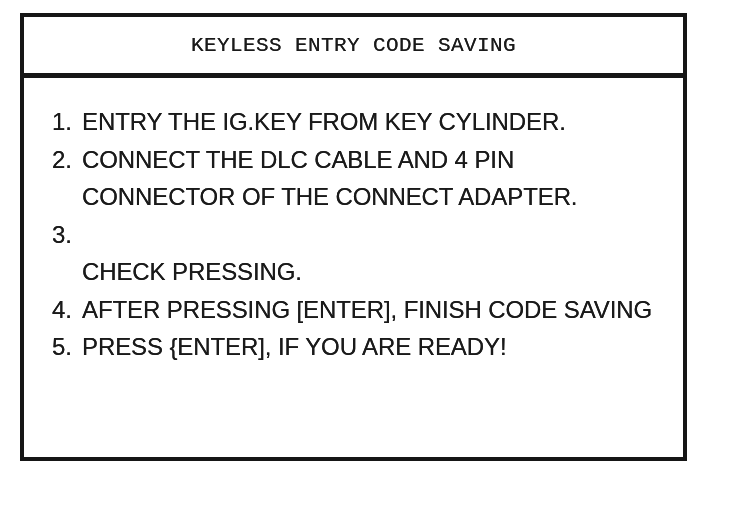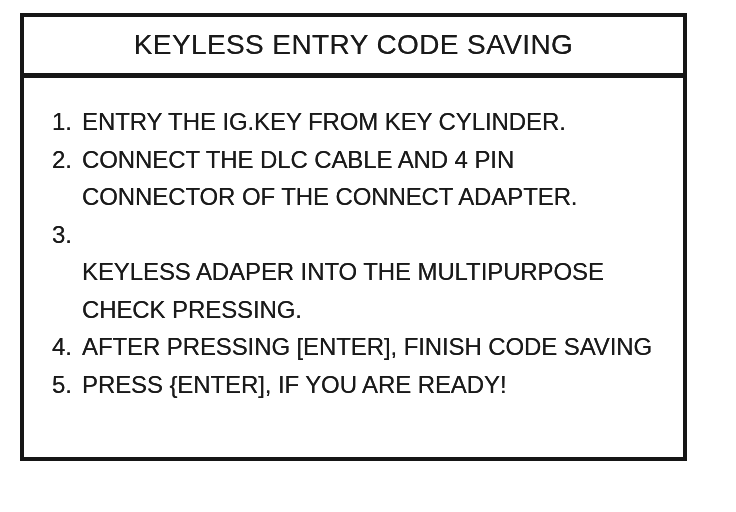--- a/index.html
+++ b/index.html
@@ -26,24 +26,25 @@
     background: #ffffff;
   }
   .panel-header {
     height: 56px;
     border-bottom: 5px solid #161616;
     display: flex;
     align-items: center;
     justify-content: center;
   }
   .panel-title {
-    font-size: 28px;
+    font-size: 21px;
     letter-spacing: 0.4px;
     text-shadow: 0 0 0.6px rgba(10,10,10,0.85);
     white-space: nowrap;
+    font-family: Liberation Mono, monospace;
   }
   .panel-body {
     padding: 25px 8px 0 28px;
   }
   .row {
     display: flex;
     line-height: 37.5px;
     font-size: 24px;
     letter-spacing: -0.1px;
     text-shadow: 0 0 0.6px rgba(10,10,10,0.85);
@@ -85,21 +86,20 @@
     <div class="row">
       <span class="num"></span>
       <span class="txt">CONNECTOR OF THE CONNECT ADAPTER.</span>
     </div>
 
     <div class="row">
       <span class="num">3.</span>
     </div>
     <div class="row">
       <span class="num"></span>
-      <span class="txt">KEYLESS ADAPER INTO THE MULTIPURPOSE</span>
     </div>
     <div class="row">
       <span class="num"></span>
       <span class="txt">CHECK PRESSING.</span>
     </div>
 
     <div class="row">
       <span class="num">4.</span>
       <span class="txt">AFTER PRESSING [ENTER], FINISH CODE SAVING</span>
     </div>

